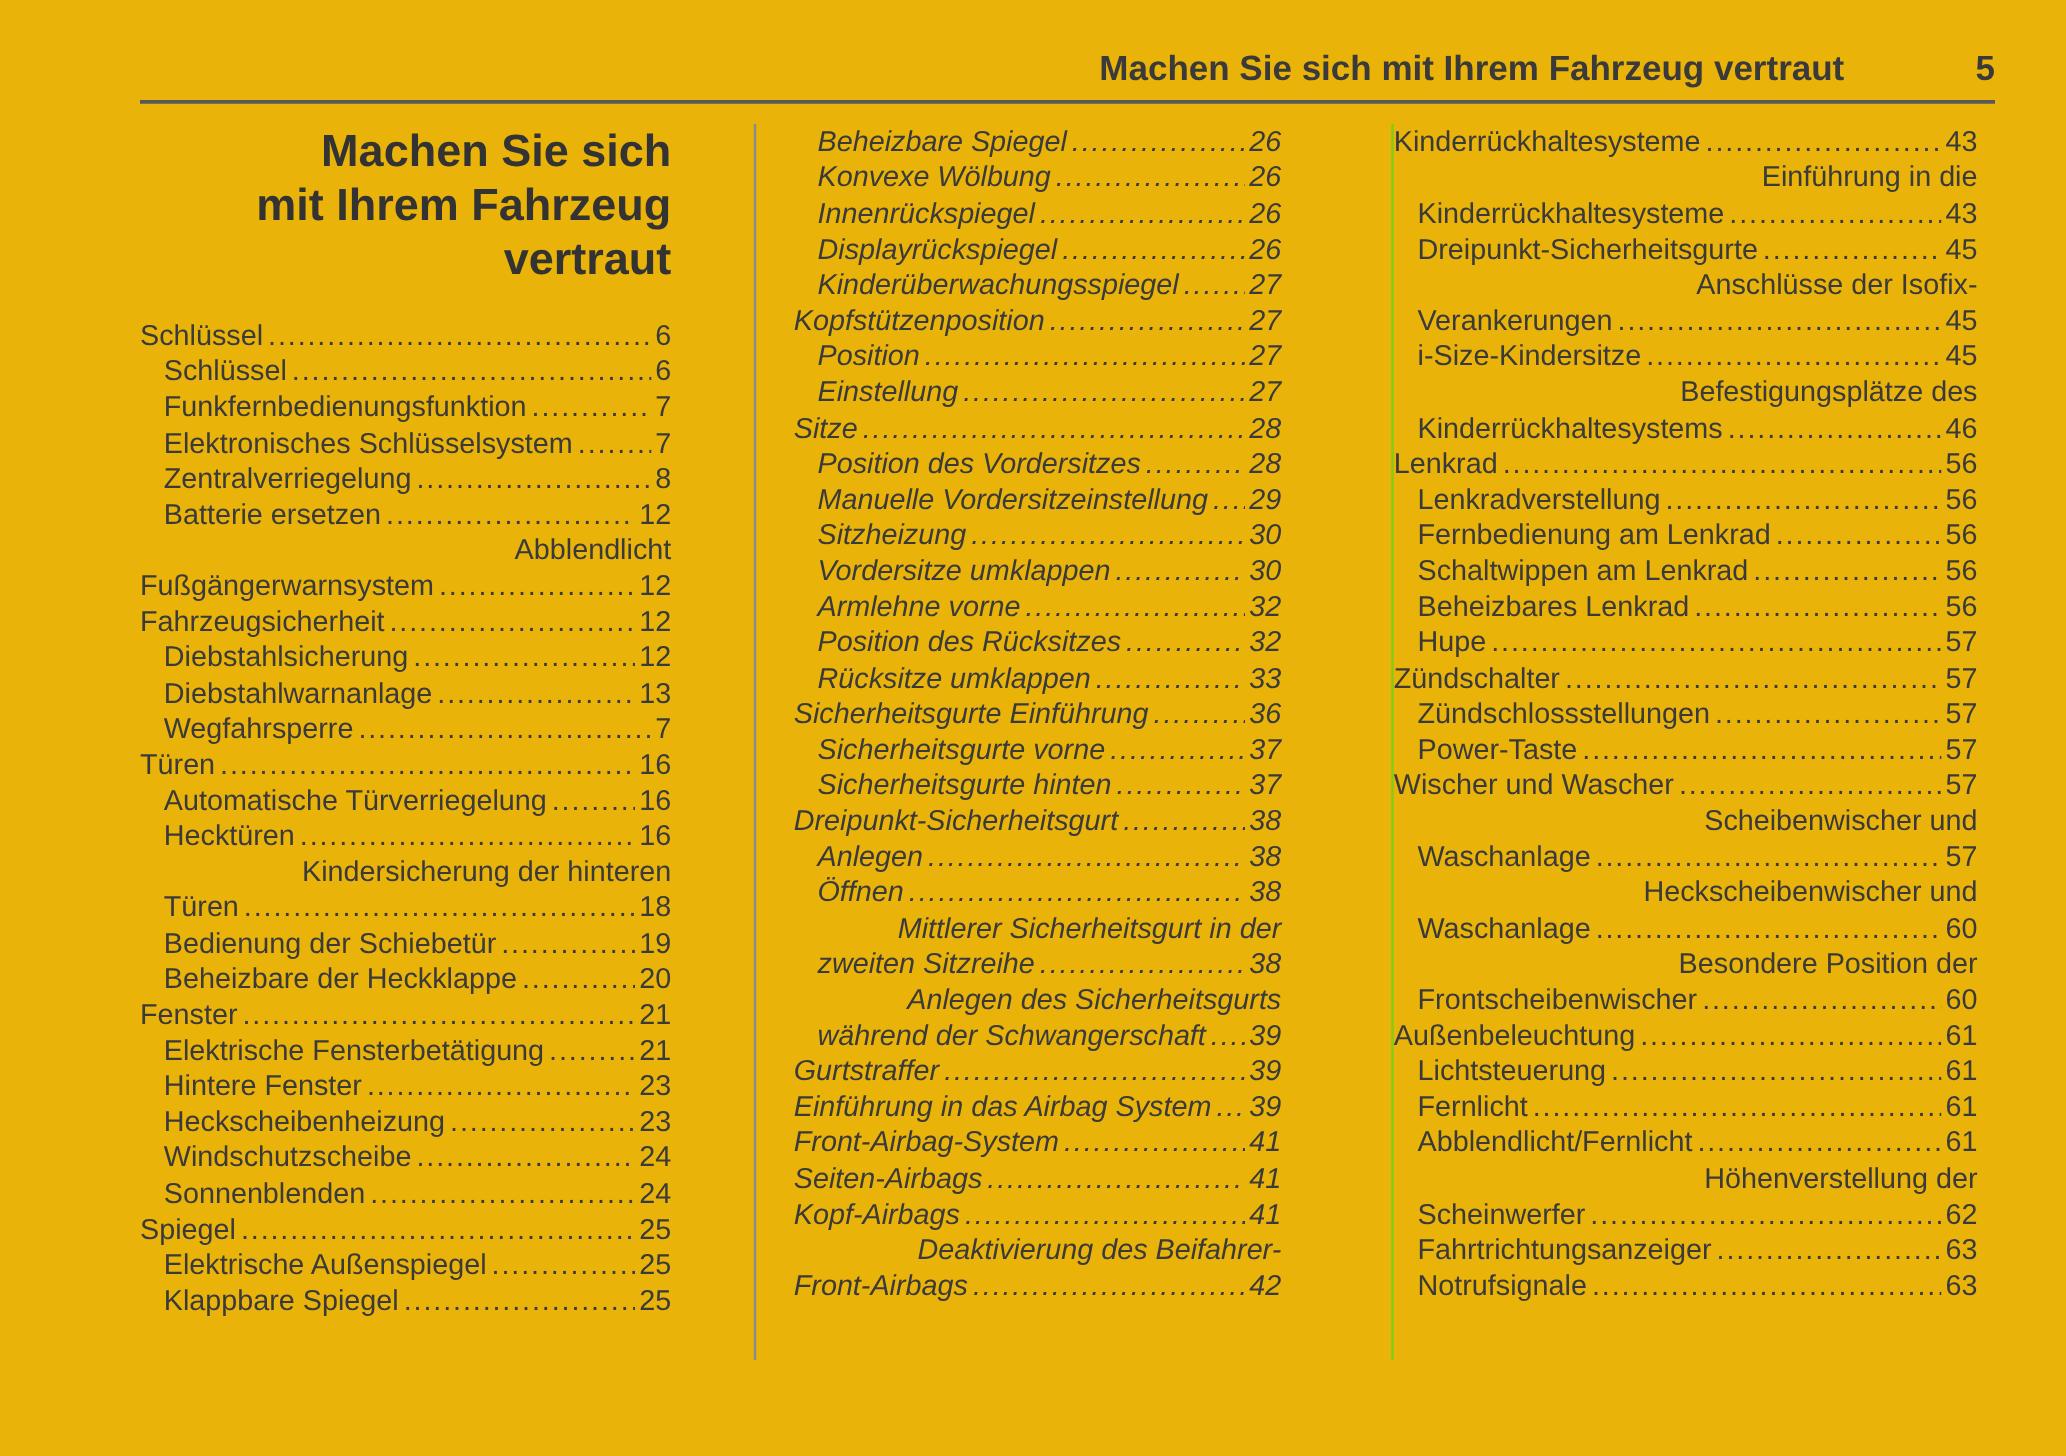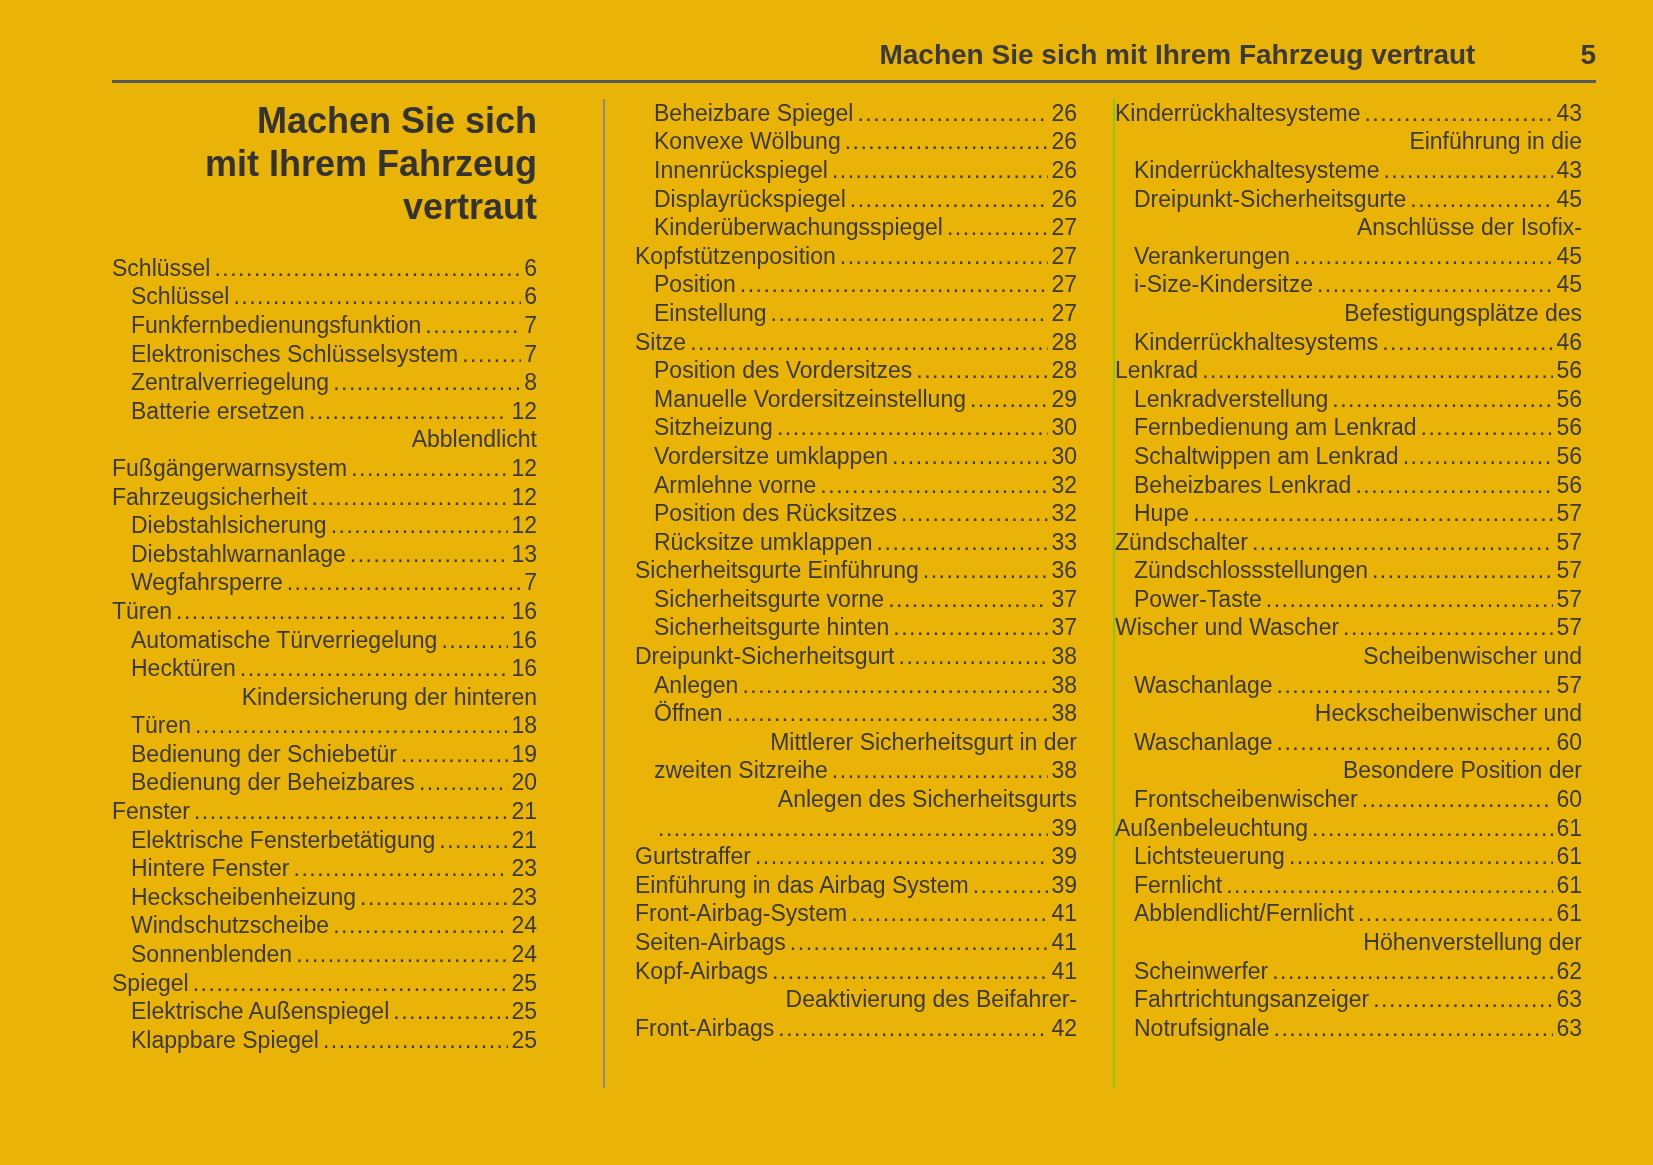--- a/index.html
+++ b/index.html
@@ -39,21 +39,21 @@
     display: flex;
     margin: 16px 57px 0 112px;
     height: 989px;
     overflow: hidden;
   }
   .col {
     box-sizing: border-box;
     text-align: right;
   }
   .col-1 { width: 491px; padding-right: 66px; }
-  .col-2 { width: 510px; padding-left: 30px; padding-right: 36px; border-left: 2px solid #8b8b8b; }
+  .col-2 { width: 510px; padding-left: 30px; padding-right: 88px; border-left: 2px solid #8b8b8b; font-style: italic; }
   .col-3 { width: 477px; padding-right: 8px;  border-left: 2px solid #84cc16; }
 
   .chapter-title {
     margin: 0 0 26px 0;
     font-size: 36px;
     line-height: 43px;
     font-weight: bold;
     color: #333333;
     white-space: pre-line;
   }
@@ -216,21 +216,21 @@
           </div>
           <div class="entry l1">
             <div class="row">
               <span class="lbl">Bedienung der Schiebetür</span>
               <span class="dots"></span>
               <span class="pg">19</span>
             </div>
           </div>
           <div class="entry l1">
             <div class="row">
-              <span class="lbl">Bedienung der Beheizbares</span>
+              <span class="lbl">Beheizbare der Heckklappe</span>
               <span class="dots"></span>
               <span class="pg">20</span>
             </div>
           </div>
           <div class="entry l0">
             <div class="row">
               <span class="lbl">Fenster</span>
               <span class="dots"></span>
               <span class="pg">21</span>
             </div>
@@ -453,20 +453,21 @@
             <div class="pre-line">Mittlerer Sicherheitsgurt in der</div>
             <div class="row">
               <span class="lbl">zweiten Sitzreihe</span>
               <span class="dots"></span>
               <span class="pg">38</span>
             </div>
           </div>
           <div class="entry l1">
             <div class="pre-line">Anlegen des Sicherheitsgurts</div>
             <div class="row">
+              <span class="lbl">während der Schwangerschaft</span>
               <span class="dots"></span>
               <span class="pg">39</span>
             </div>
           </div>
           <div class="entry l0">
             <div class="row">
               <span class="lbl">Gurtstraffer</span>
               <span class="dots"></span>
               <span class="pg">39</span>
             </div>

